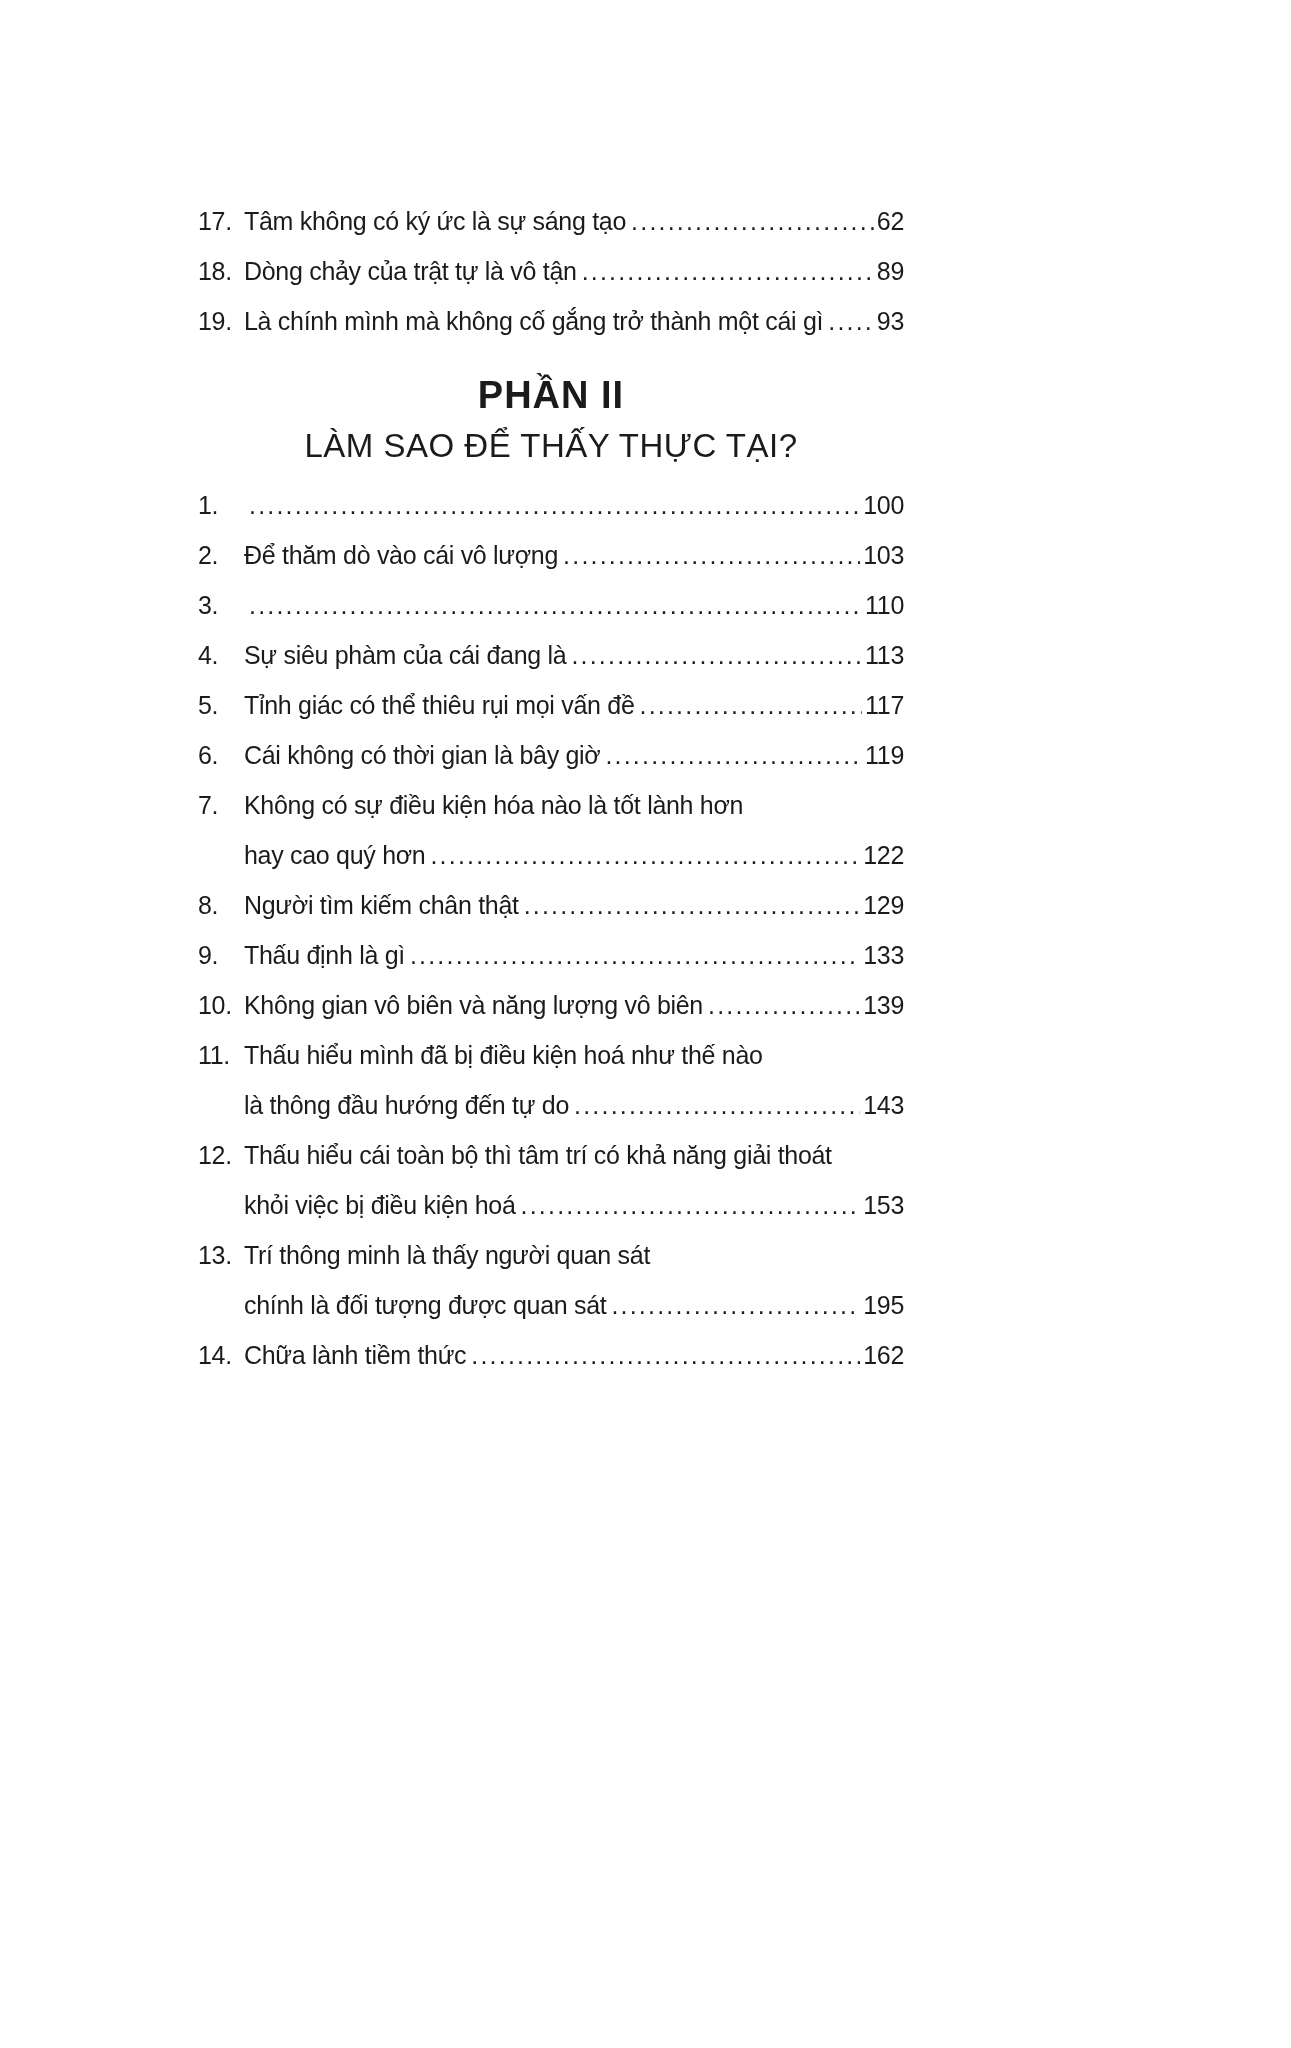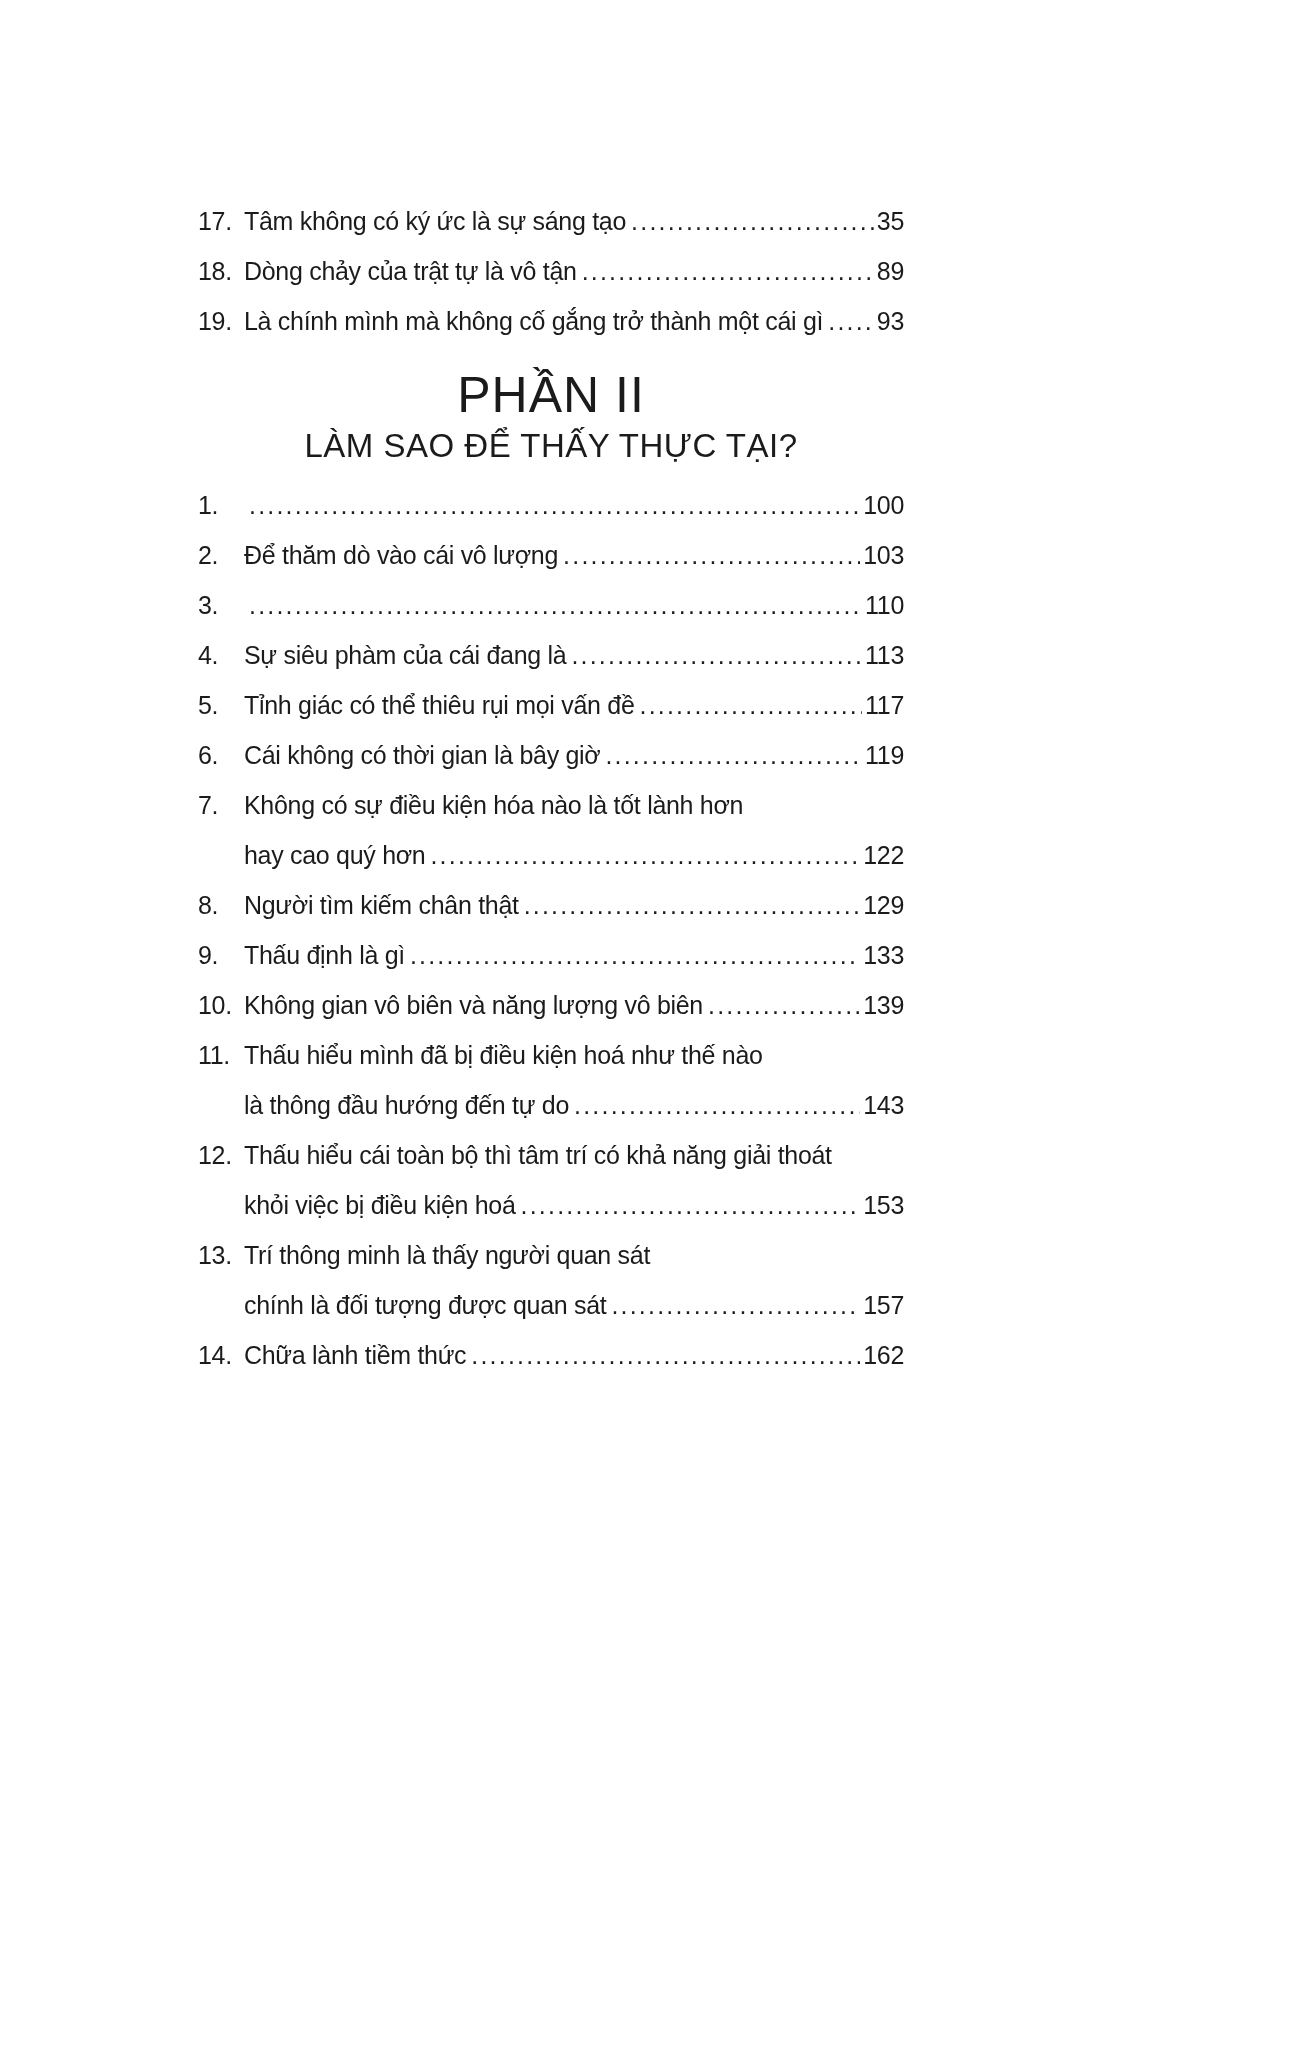--- a/index.html
+++ b/index.html
@@ -45,24 +45,24 @@
     margin:0 3px 0 5px;
     letter-spacing:2.2px;
     color:#1b1b1b;
   }
   .p { flex:0 0 auto; }
   .part-header {
     text-align:center;
     margin:26px 0 12px 0;
   }
   .part-label {
-    font-size:50px;
+    font-size:38px;
     line-height:46px;
     letter-spacing:1px;
-    font-weight:normal;
+    font-weight:bold;
   }
   .part-title {
     font-size:33px;
     line-height:44px;
     margin-top:6px;
     font-weight:normal;
     letter-spacing:0.5px;
   }
 </style>
 </head>
@@ -70,21 +70,21 @@
 
 <div class="page">
   <div class="content">
 
     <div class="r">
       <span class="n">17.</span>
       <div class="b">
           <div class="ln">
         <span class="t">Tâm không có ký ức là sự sáng tạo</span>
         <span class="d">....................................................................................................................................................................................................................................................................</span>
-        <span class="p">35</span>
+        <span class="p">62</span>
       </div>
         </div>
     </div>
     <div class="r">
       <span class="n">18.</span>
       <div class="b">
           <div class="ln">
         <span class="t">Dòng chảy của trật tự là vô tận</span>
         <span class="d">....................................................................................................................................................................................................................................................................</span>
         <span class="p">89</span>
@@ -241,21 +241,21 @@
 
     <div class="r">
       <span class="n">13.</span>
       <div class="b">
         <div class="ln">
             <span class="t">Trí thông minh là thấy người quan sát</span>
           </div>
         <div class="ln">
           <span class="t">chính là đối tượng được quan sát</span>
           <span class="d">....................................................................................................................................................................................................................................................................</span>
-          <span class="p">157</span>
+          <span class="p">195</span>
         </div>
       </div>
     </div>
 
     <div class="r">
       <span class="n">14.</span>
       <div class="b">
           <div class="ln">
         <span class="t">Chữa lành tiềm thức</span>
         <span class="d">....................................................................................................................................................................................................................................................................</span>

